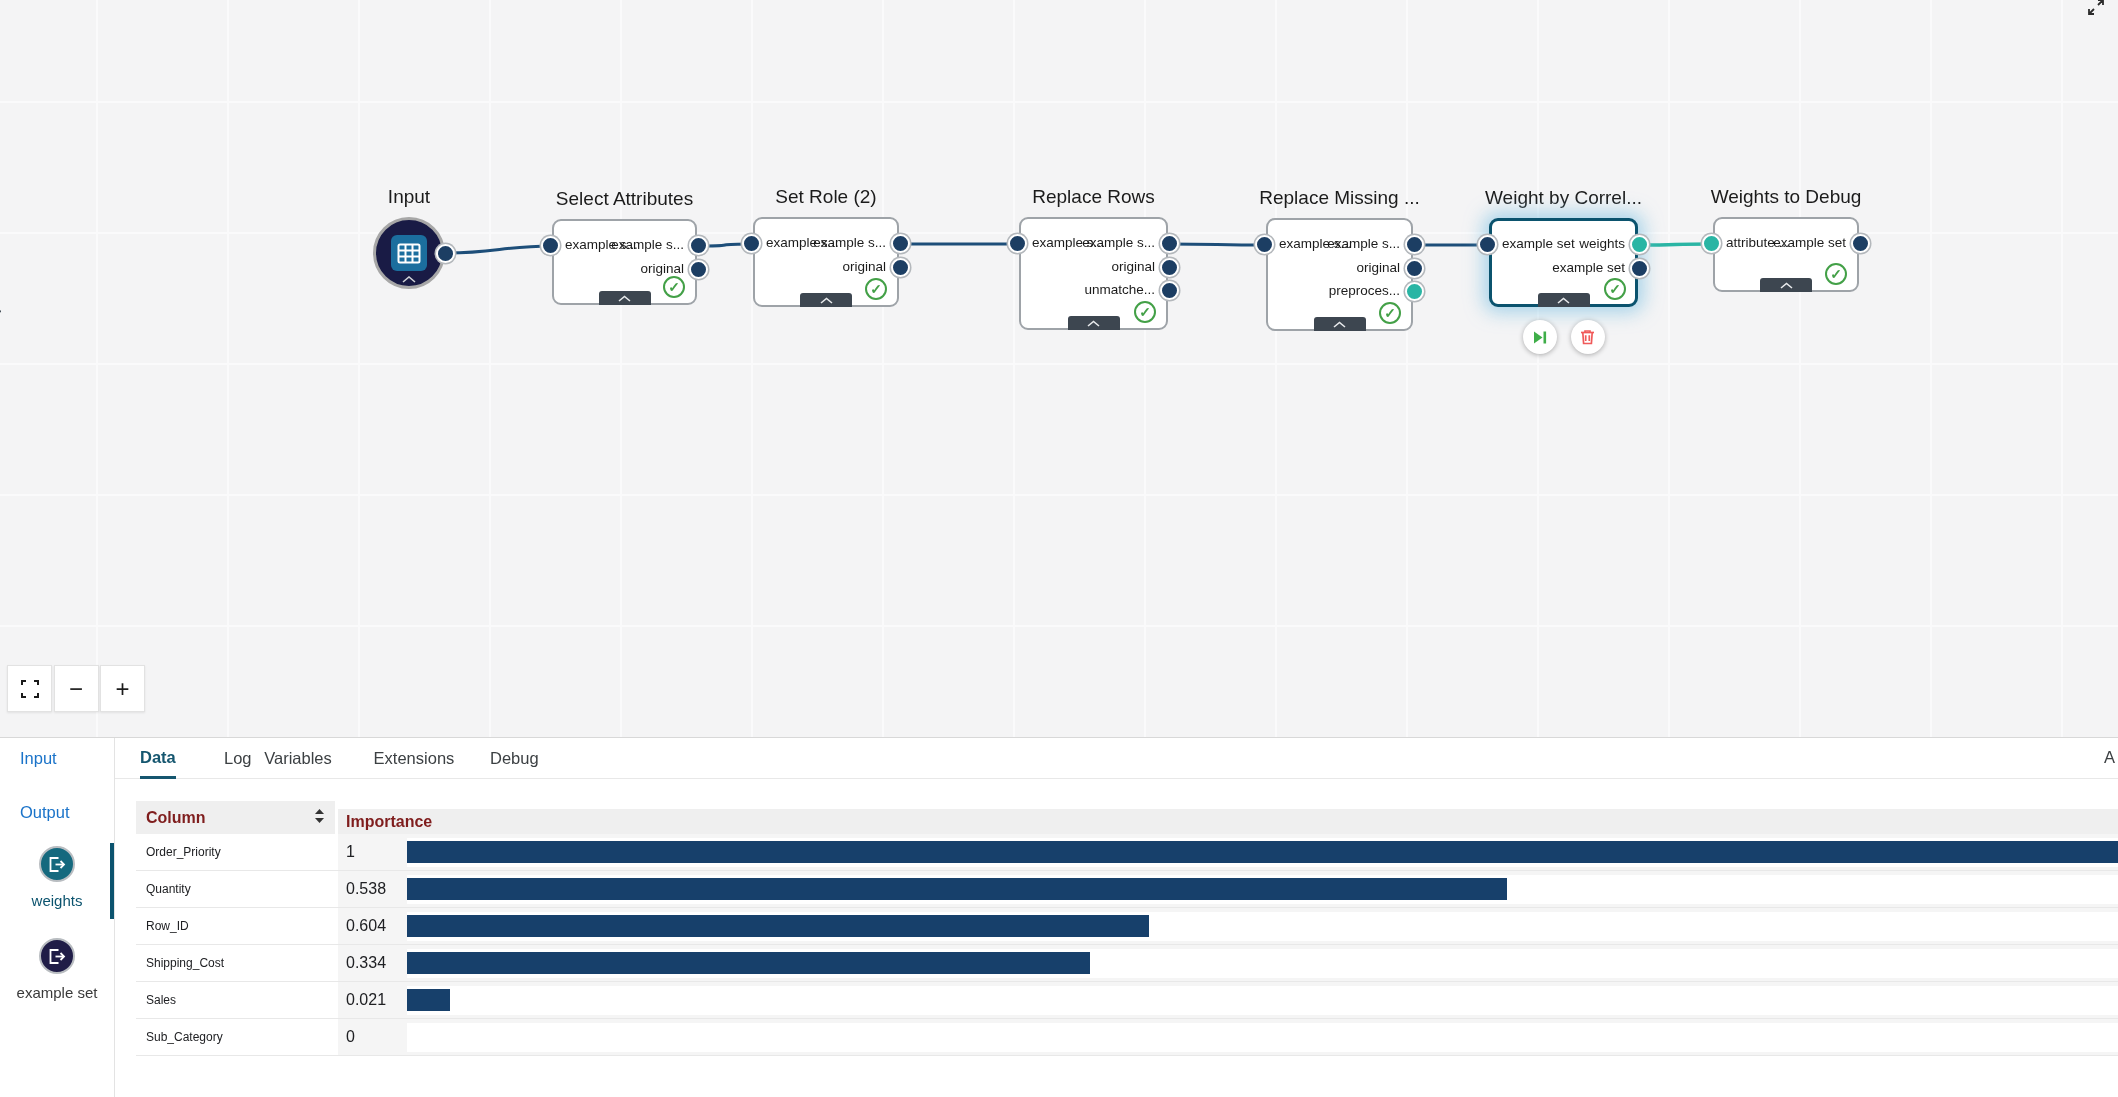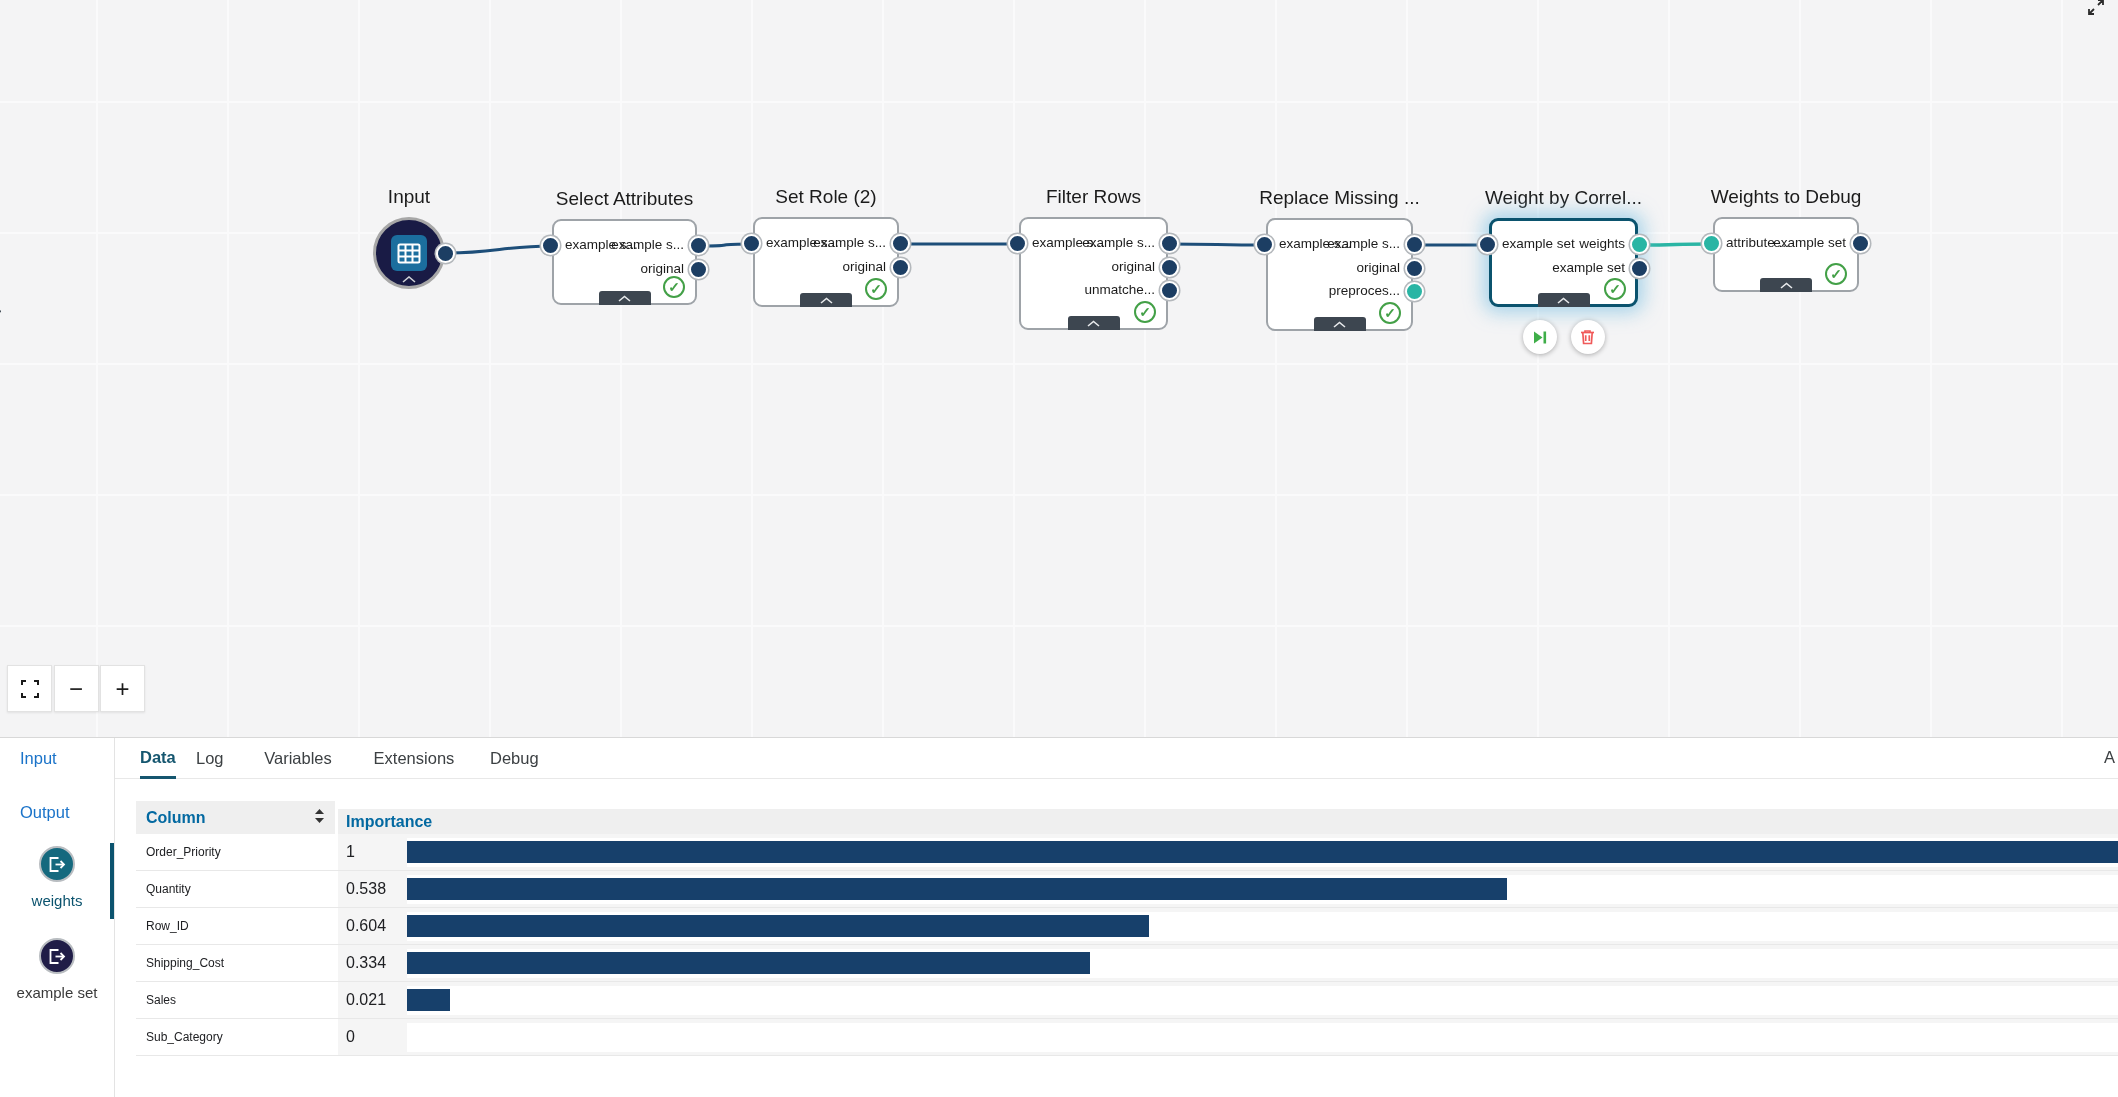--- a/index.html
+++ b/index.html
@@ -72,21 +72,21 @@
   .tabs-row { position:absolute; left:0; top:0; width:100%; height:41px;
     border-bottom:1px solid #e8e8e8; }
   .tab { position:absolute; top:0; height:41px; font-size:16.5px; color:#3c4043;
     background:none; border:none; cursor:pointer; font-family:inherit; }
   .tab.active { color:#15566f; font-weight:bold; border-bottom:3.5px solid #15566f; }
   .tab-partial { position:absolute; right:3px; top:10px; font-size:16.5px; color:#3c4043; }
 
   .wtable { position:absolute; left:21px; top:63px; right:0; }
   .thead { display:flex; height:33px; }
   .th { background:#efefef; display:flex; align-items:center; font-size:16px;
-    font-weight:bold; color:#0369a1; }
+    font-weight:bold; color:#7f1d1d; }
   .th-col { width:199px; padding-left:10px; justify-content:space-between; cursor:pointer; }
   .th-gap { width:3px; }
   .th-imp { flex:1; padding-left:8px;margin-top:8px; }
   .sort-icon { margin-right:10px; font-size:13px; color:#333; letter-spacing:-2px; }
   .trow { display:flex; height:37px; border-bottom:1px solid #e8e8e8; align-items:stretch; }
   .td-name { width:199px; padding-left:10px; font-size:12px; color:#202124;
     display:flex; align-items:center; background:#fff; }
   .td-gap { width:3px; }
   .td-imp { flex:1; background:#f5f5f5; display:flex; align-items:center; position:relative; }
   .td-val { width:61px; padding-left:8px; font-size:16px; color:#202124; flex:0 0 69px; }
@@ -162,21 +162,21 @@
               <span class="port out" style="background:#1c3e63"></span>
             </div>
         <div class="check">✓</div>
         <div class="tab-handle">
             <svg width="13" height="7" viewBox="0 0 13 7">
               <path d="M1 6 L6.5 1.5 L12 6" stroke="#e8eaec" stroke-width="1.6" fill="none"></path>
             </svg>
           </div>
       </div>
       <div class="node" style="left: 1019px; top: 217px; width: 149px; height: 113px;">
-        <div class="node-title">Filter Rows</div>
+        <div class="node-title">Replace Rows</div>
         <div class="node-body"></div>
         <div class="port-row" style="left:0; top:17px; width:50%">
               <span class="port in" style="background:#1c3e63"></span>
               <span class="plabel in">example s...</span>
             </div>
         <div class="port-row" style="right:0; top:17px; width:60%">
               <span class="plabel out">example s...</span>
               <span class="port out" style="background:#1c3e63"></span>
             </div>
         <div class="port-row" style="right:0; top:40.5px; width:60%">
@@ -335,21 +335,21 @@
       </svg>
     </div>
     <span class="out-label" style="color:#3a3a3a">example set</span>
         </div>
       </div>
   <div class="sel-indicator" style="top: 105px; height: 76px;"></div>
     </aside>
 
   <main class="panel-main">
     <nav class="tabs-row">
-      <span id="tabs-host"><button class="tab active" style="left: 25px;">Data</button><button class="tab" style="left: 81px;">Log</button><button class="tab" style="left: 149.2px;">Variables</button><button class="tab" style="left: 258.6px;">Extensions</button><button class="tab" style="left: 375px;">Debug</button></span>
+      <span id="tabs-host"><button class="tab active" style="left: 25px;">Data</button><button class="tab" style="left: 109px;">Log</button><button class="tab" style="left: 149.2px;">Variables</button><button class="tab" style="left: 258.6px;">Extensions</button><button class="tab" style="left: 375px;">Debug</button></span>
       <span class="tab-partial">A</span>
     </nav>
 
     <div class="wtable">
       <div class="thead">
         <div class="th th-col">
           <span>Column</span>
           <span class="sort-icon"><svg width="11" height="16" viewBox="0 0 11 16">
                 <path d="M5.5 1 L10 6 H1 Z" fill="#333"></path>
                 <path d="M5.5 15 L1 10 H10 Z" fill="#333"></path>

